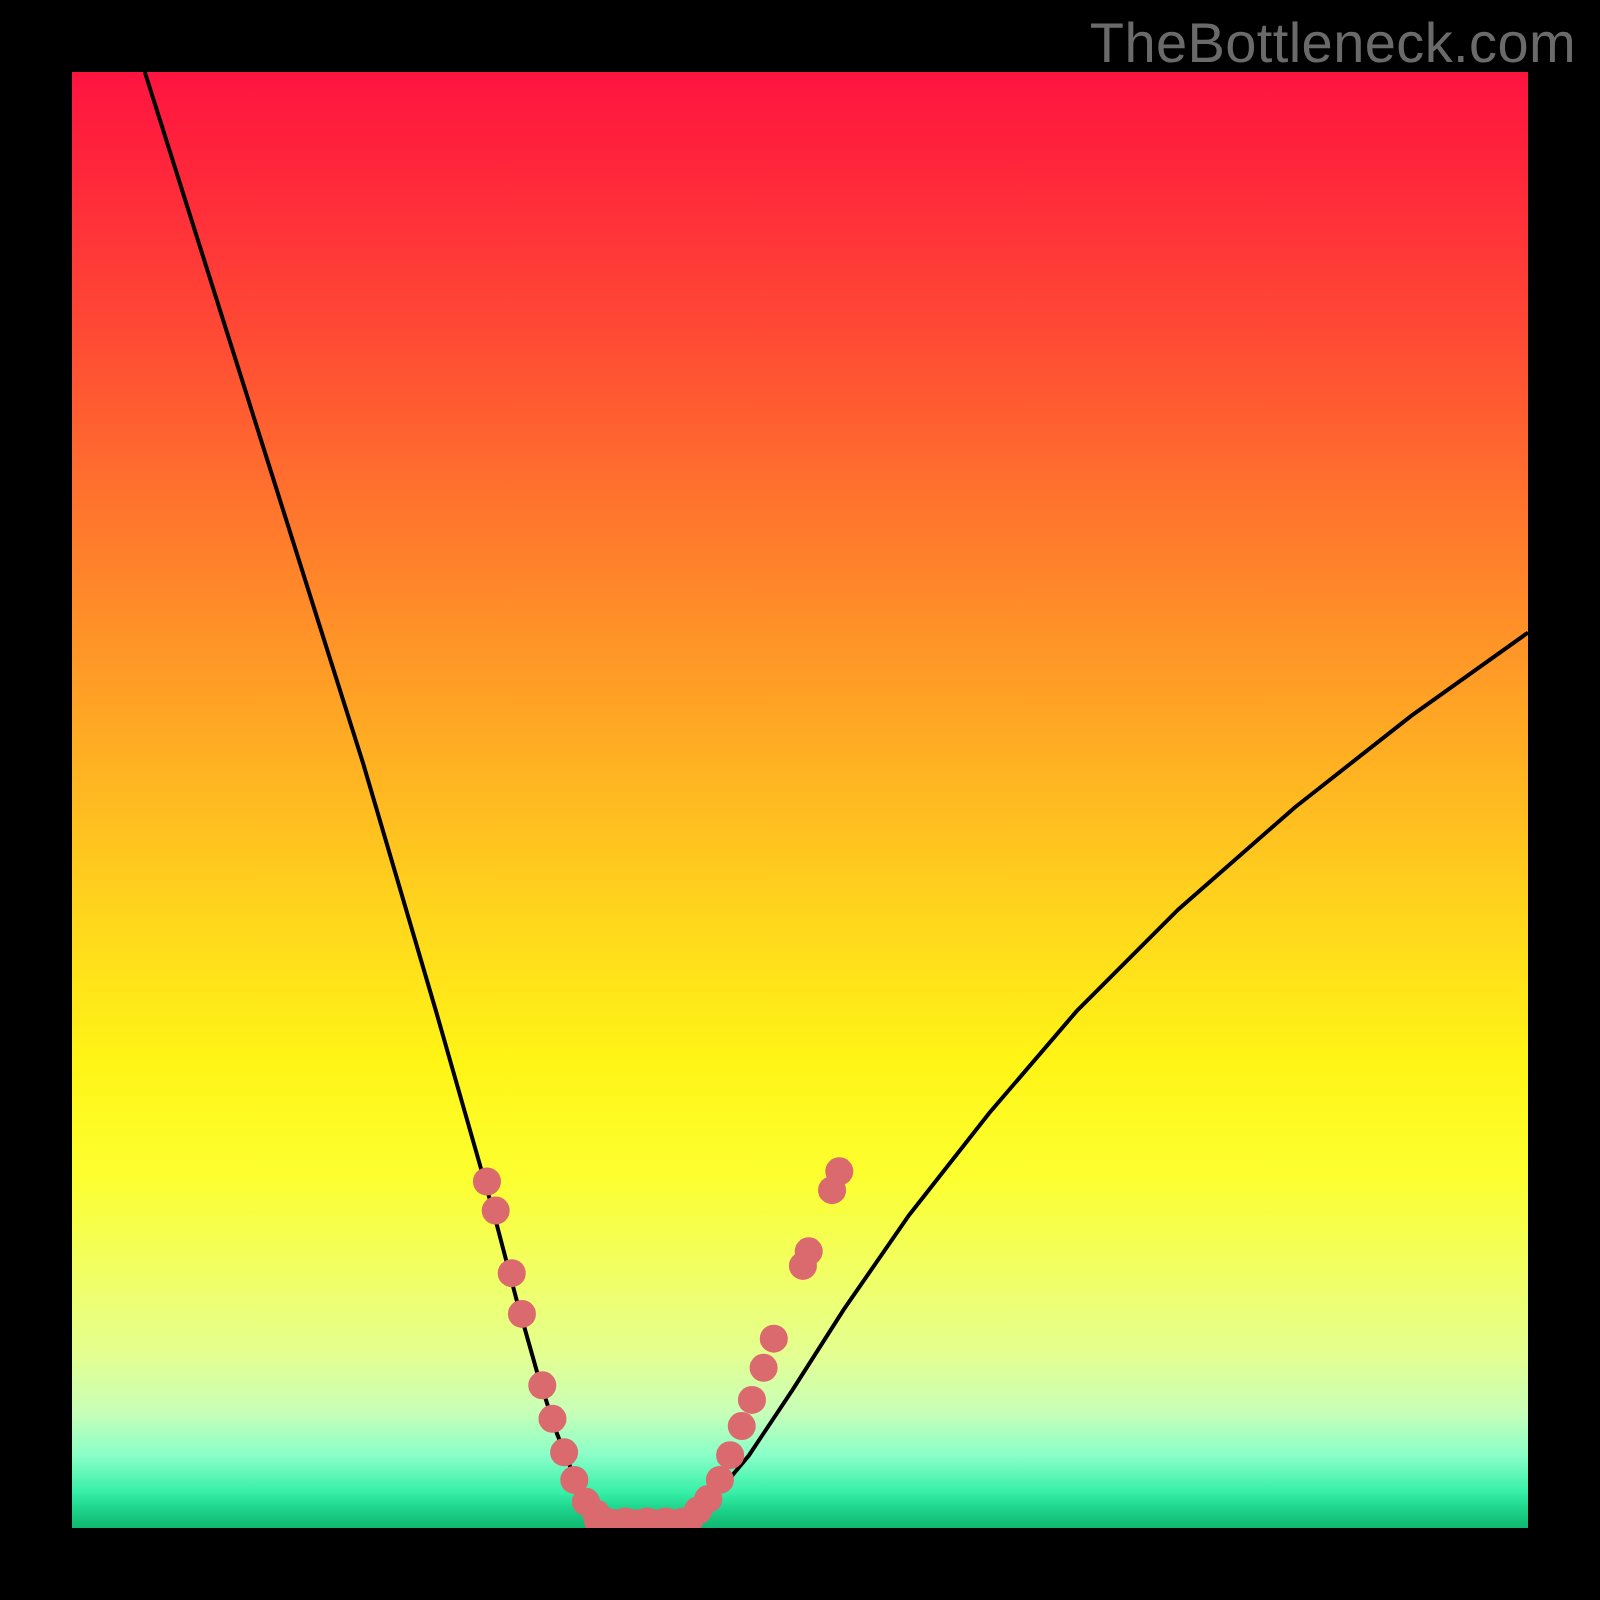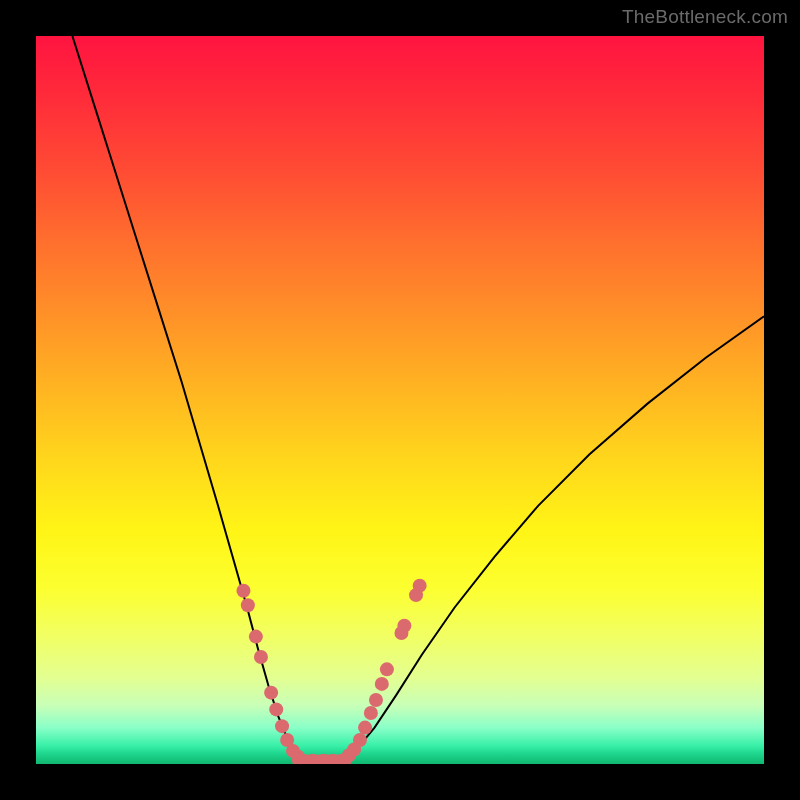--- a/index.html
+++ b/index.html
@@ -50,21 +50,21 @@
   }
   .curve-path { fill: none; stroke: #000; stroke-width: 2; }
   .marker { fill: #db6a6e; }
   .bottom-line { fill: none; stroke: #db6a6e; stroke-width: 12; stroke-linecap: round; }
   .watermark {
     position: absolute;
     top: 6px;
     right: 12px;
     color: #6a6a6a;
     font-family: Arial, Helvetica, sans-serif;
-    font-size: 19px;
+    font-size: 28px;
     font-weight: 400;
     letter-spacing: 0.2px;
     user-select: none;
   }
 </style>
 </head>
 <body>
 
 <div class="chart-container">
   <div class="watermark">TheBottleneck.com</div>

